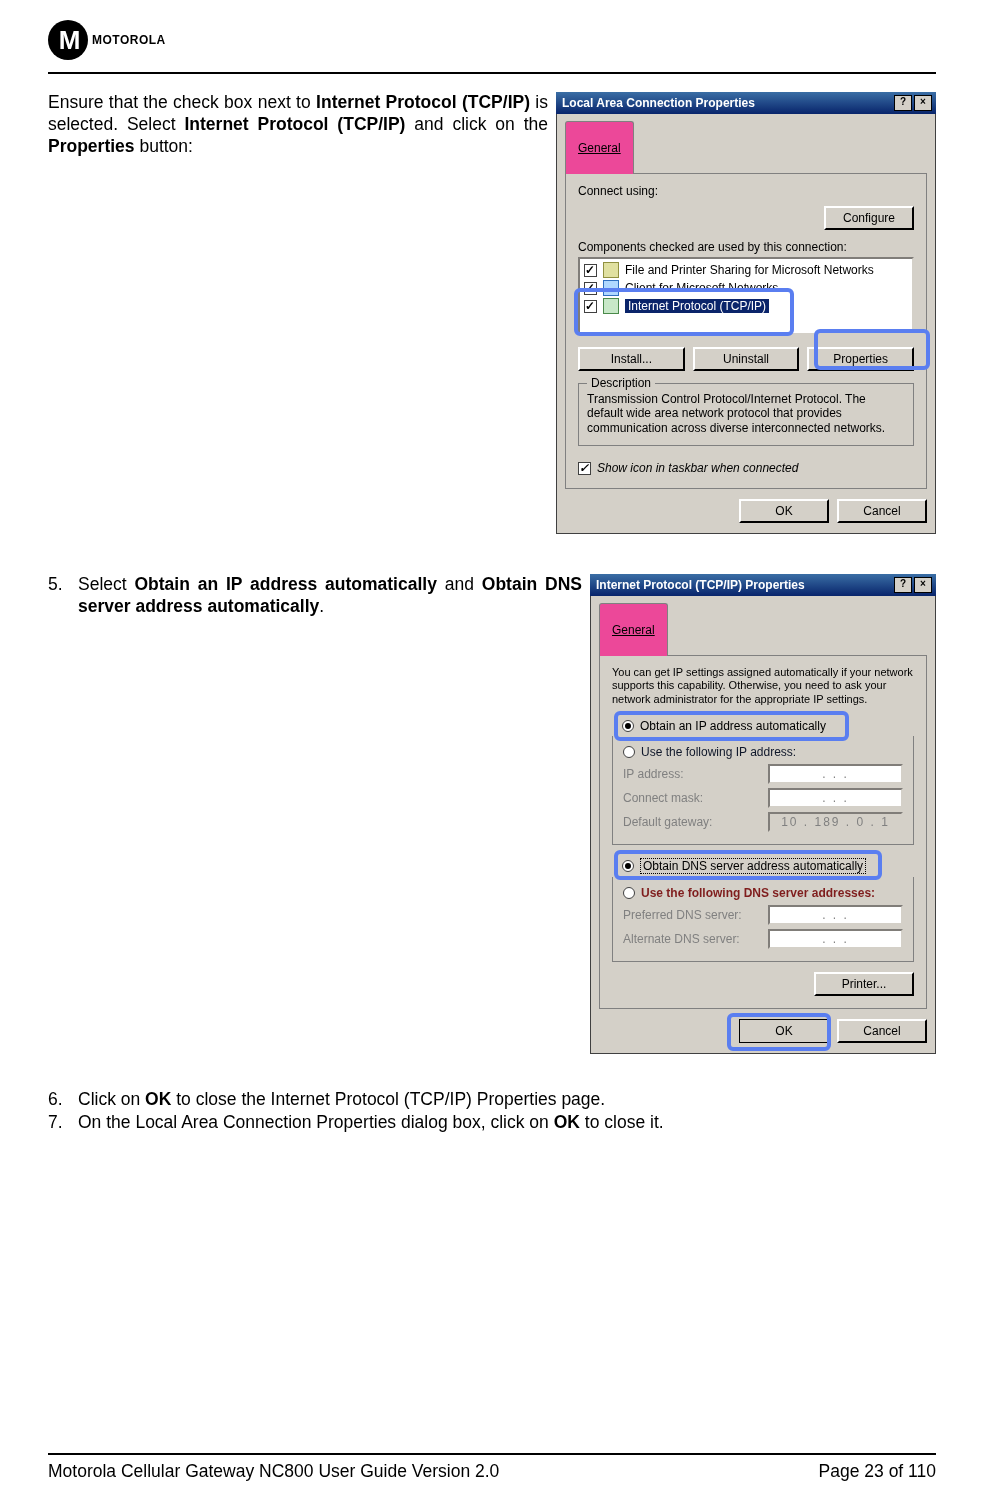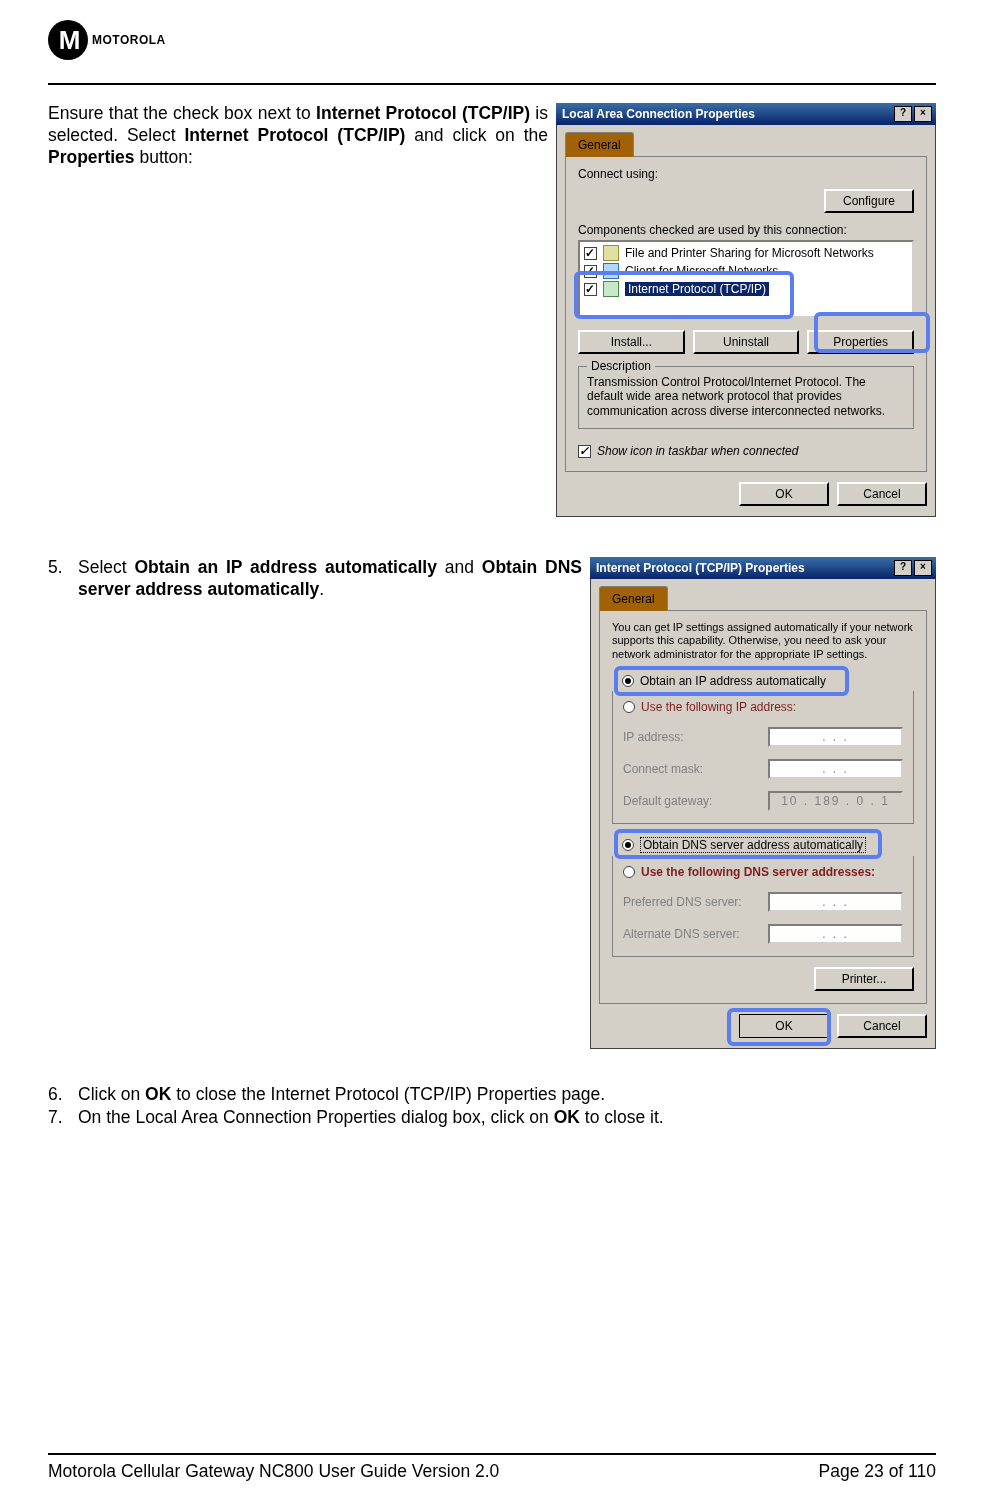--- a/index.html
+++ b/index.html
@@ -11,21 +11,21 @@
     width: 984px;
   }
   .page {
     width: 984px;
     min-height: 1508px;
     padding: 20px 48px 30px 48px;
     position: relative;
   }
   .header {
     border-bottom: 2px solid #000;
-    padding-bottom: 23px;
+    padding-bottom: 12px;
     margin-bottom: 18px;
     text-align: right;
   }
   .logo {
     display: flex;
     align-items: center;
     gap: 4px;
   }
   .logo-badge {
     width: 40px;
@@ -98,29 +98,30 @@
     color: #000;
   }
   .dlgbody {
     background: #d4d0c8;
     border: 1px solid #404040;
     border-top: none;
     padding: 6px 8px 10px 8px;
   }
   .tabstrip { display: flex; }
   .tab {
-    background: #a16207;
+    background: #ec4899;
     border: 1px solid #808080;
     border-bottom: none;
-    padding: 5px 12px;
+    padding: 19px 12px;
     font-size: 12px;
     border-radius: 3px 3px 0 0;
     position: relative;
     top: 1px;
     z-index: 2;
+    text-decoration: underline;
   }
   .tabpanel {
     border: 1px solid #808080;
     background: #d4d0c8;
     padding: 10px 12px;
     position: relative;
   }
   .lbl { font-size: 12px; margin-bottom: 3px; }
   .sunken {
     background: #fff;
@@ -220,21 +221,21 @@
     width:12px; height:12px; border-radius:50%; border:1px solid #404040; background:#fff; position:relative; flex-shrink:0;
   }
   .radio.on::after{
     content:""; position:absolute; width:6px; height:6px; border-radius:50%; background:#000; top:2px; left:2px;
   }
   .radiorow {
     display:flex; align-items:center; gap:6px; font-size:12px; padding:3px 0;
   }
   .iprow {
     display:flex; align-items:center; justify-content:space-between;
-    padding:2px 0; font-size:12px; color:#808080;margin-top:8px;
+    padding:2px 0; font-size:12px; color:#808080;
   }
   .ipfield {
     width:135px; height:20px; border:2px inset #d4d0c8; background:#fff;
     font-size:12px; color:#808080; text-align:center; letter-spacing:2px;
     line-height:16px;
   }
   .groupindent { padding-left: 10px; }
   .inner-group {
     border:1px solid #808080; border-top:none;
     padding: 6px 10px 10px 10px;
@@ -371,21 +372,21 @@
             <div class="radiorow groupindent">
               <div class="radio on"></div>
               <span><span>Obtain an IP address automatically</span></span>
             </div>
             <div class="hl-blue" style="top:-5px; left:2px; width:235px; height:30px;"></div>
           </div>
 
           <div class="inner-group">
             <div class="radiorow">
               <div class="radio"></div>
-              <span style="color:#7f1d1d;"><span>Use the following IP address:</span></span>
+              <span style="color:#0f172a;"><span>Use the following IP address:</span></span>
             </div>
             <div class="iprow">
               <span><span>IP address:</span></span>
               <div class="ipfield">.     .     .</div>
             </div>
             <div class="iprow">
               <span><span>Connect mask:</span></span>
               <div class="ipfield">.     .     .</div>
             </div>
             <div class="iprow">

